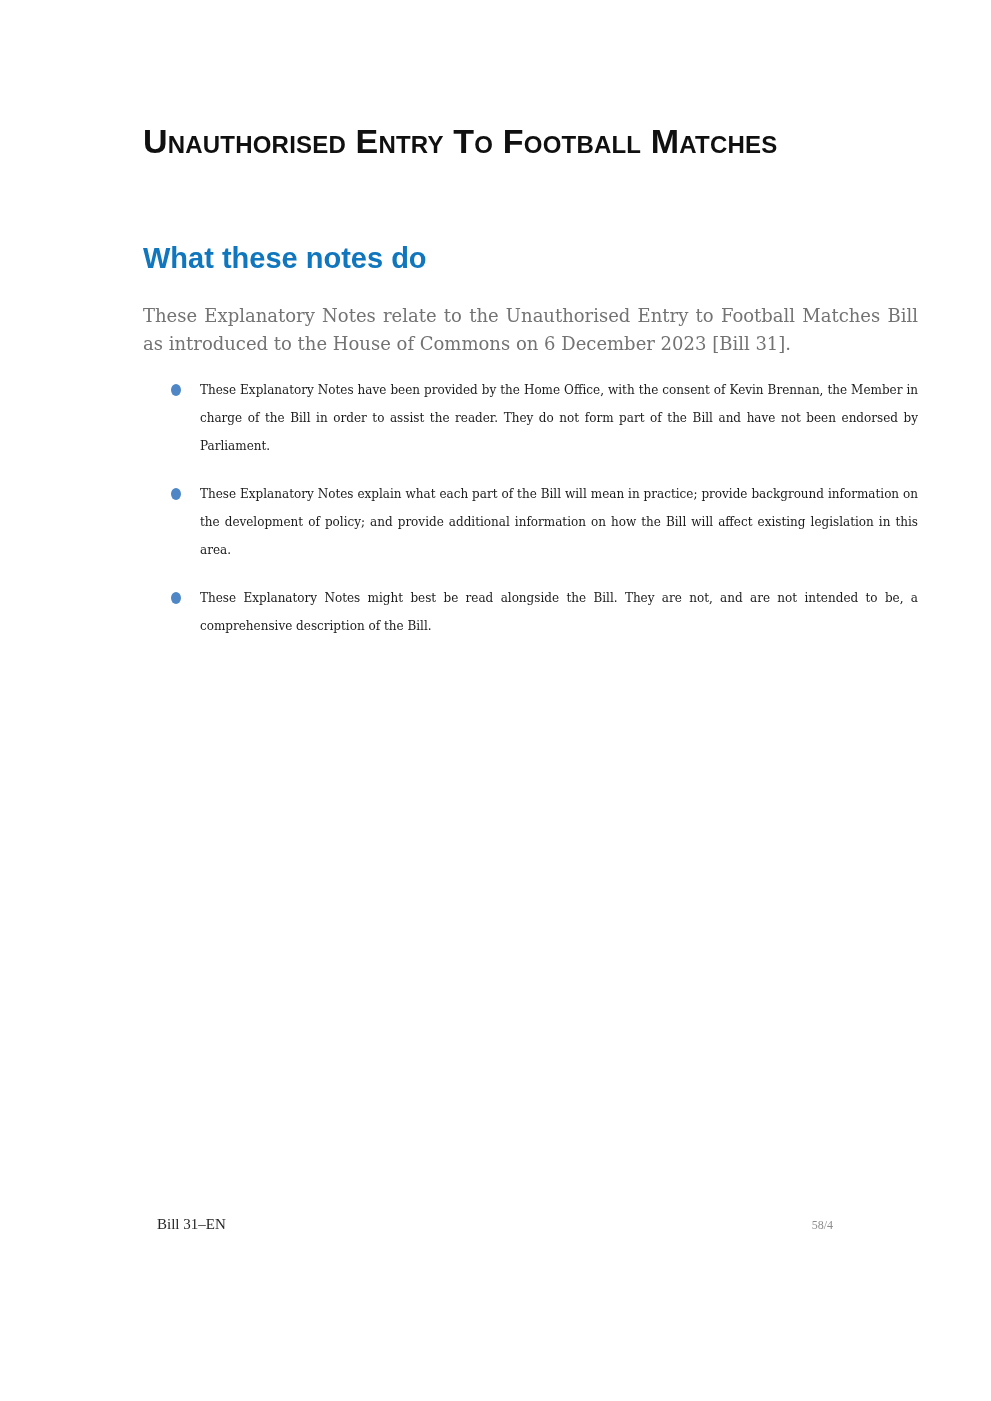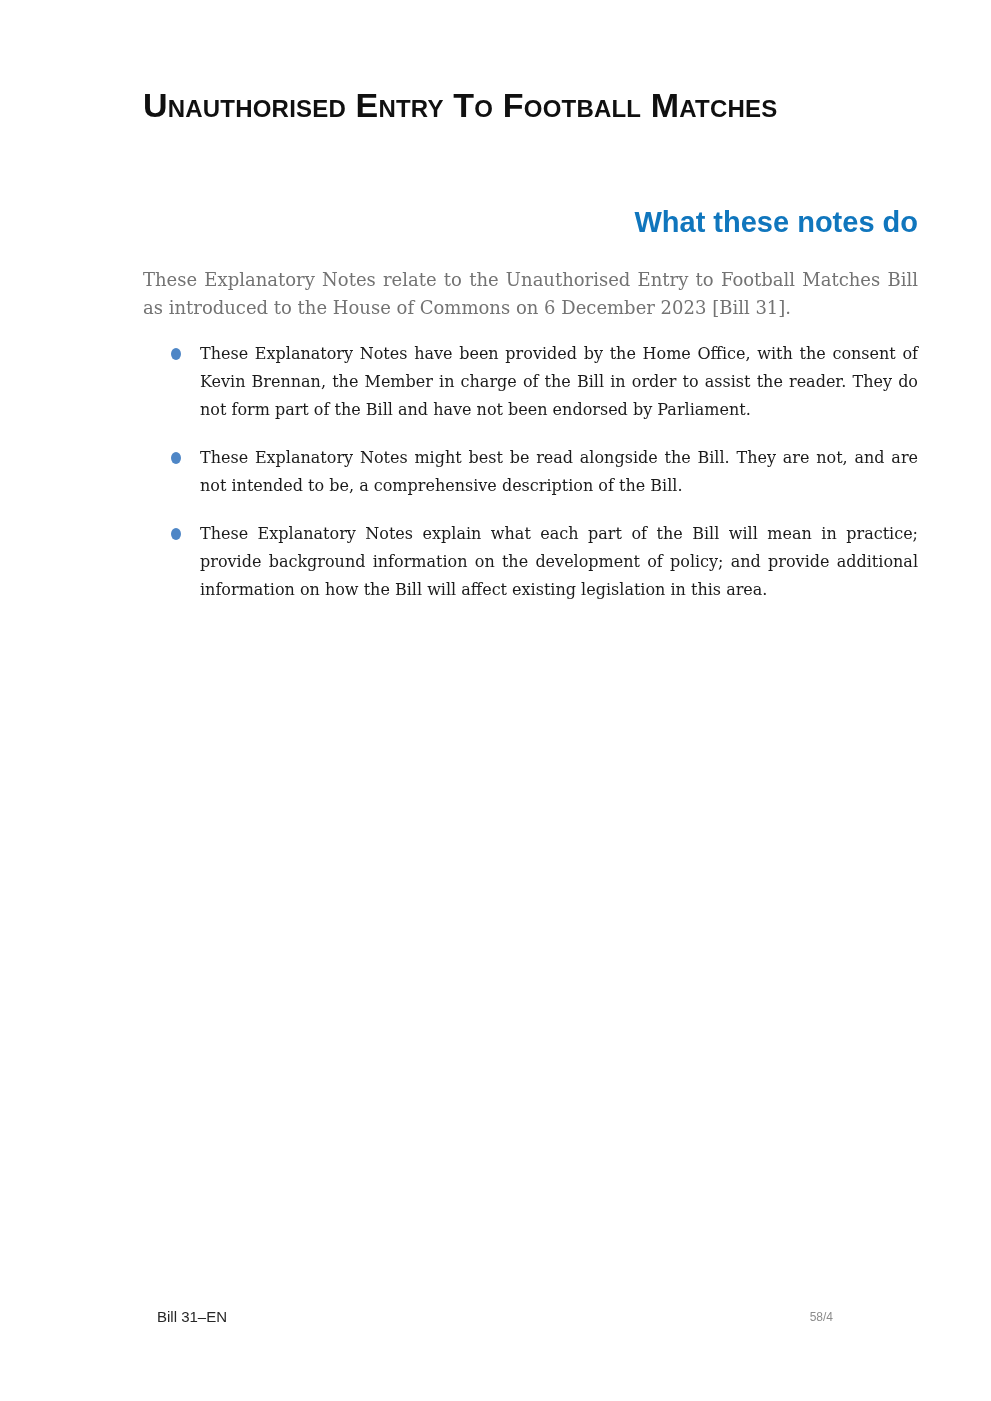--- a/index.html
+++ b/index.html
@@ -26,74 +26,74 @@
   }
   .doc-title{
     font-family:"Liberation Sans",sans-serif;
     font-weight:bold;
     font-size:34px;
     line-height:50px;
     font-variant:small-caps;
     letter-spacing:0.2px;
     color:#101010;
   }
-  .doc-title .title-line{display:block;}
+  .doc-title .title-line{display:block;margin-top:36px;}
   .doc-subtitle{
     margin-top:28px;
     font-weight:400;
     font-size:37px;
     line-height:44px;
     letter-spacing:-0.5px;
     color:#101010;
   }
   .section-heading{
     margin-top:74px;
     font-weight:bold;
     font-size:29px;
     line-height:36px;
     color:var(--heading-blue);
-    text-align:right;
   }
   .intro-paragraph{
     margin-top:26px;
     font-family:"DejaVu Serif","Liberation Serif",serif;
     font-size:18px;
     line-height:28px;
     text-align:justify;
     color:#737373;
   }
   ul.bullet-list{
     list-style:none;
     margin-top:18px;
   }
   ul.bullet-list li{
     position:relative;
     padding-left:57px;
     font-family:"DejaVu Serif","Liberation Serif",serif;
-    font-size:16px;
+    font-size:12px;
     line-height:28px;
     text-align:justify;
     color:#1b1b1b;
   }
   ul.bullet-list li + li{margin-top:20px;}
   ul.bullet-list li .bullet-dot{
     position:absolute;
     left:28px;top:8px;
     width:10px;height:12px;
     border-radius:50%;
     background:var(--bullet-blue);
   }
   .footer{
     position:absolute;
-    top:1308px;
+    top:1216px;
     left:157px;
     right:158px;
     display:flex;
     justify-content:space-between;
-    align-items:center;
+    align-items:flex-end;
+    font-family:Liberation Serif, serif;
   }
   .footer-left{
     font-size:15px;
     color:#262626;
   }
   .footer-right{
     font-size:12px;
     color:var(--footer-gray);
   }
 </style>
@@ -112,25 +112,25 @@
 
     <p class="intro-paragraph">These Explanatory Notes relate to the Unauthorised Entry to Football Matches Bill as introduced to the House of Commons on 6 December 2023 [Bill 31].</p>
 
     <ul class="bullet-list">
       <li>
         <span class="bullet-dot"></span>
         <span>These Explanatory Notes have been provided by the Home Office, with the consent of Kevin Brennan, the Member in charge of the Bill in order to assist the reader. They do not form part of the Bill and have not been endorsed by Parliament.</span>
       </li>
       <li>
         <span class="bullet-dot"></span>
-        <span>These Explanatory Notes might best be read alongside the Bill. They are not, and are not intended to be, a comprehensive description of the Bill.</span>
+        <span>These Explanatory Notes explain what each part of the Bill will mean in practice; provide background information on the development of policy; and provide additional information on how the Bill will affect existing legislation in this area.</span>
       </li>
       <li>
         <span class="bullet-dot"></span>
-        <span>These Explanatory Notes explain what each part of the Bill will mean in practice; provide background information on the development of policy; and provide additional information on how the Bill will affect existing legislation in this area.</span>
+        <span>These Explanatory Notes might best be read alongside the Bill. They are not, and are not intended to be, a comprehensive description of the Bill.</span>
       </li>
     </ul>
 
   </div>
 
   <div class="footer">
     <span class="footer-left">Bill 31–EN</span>
     <span class="footer-right">58/4</span>
   </div>
 </div>

